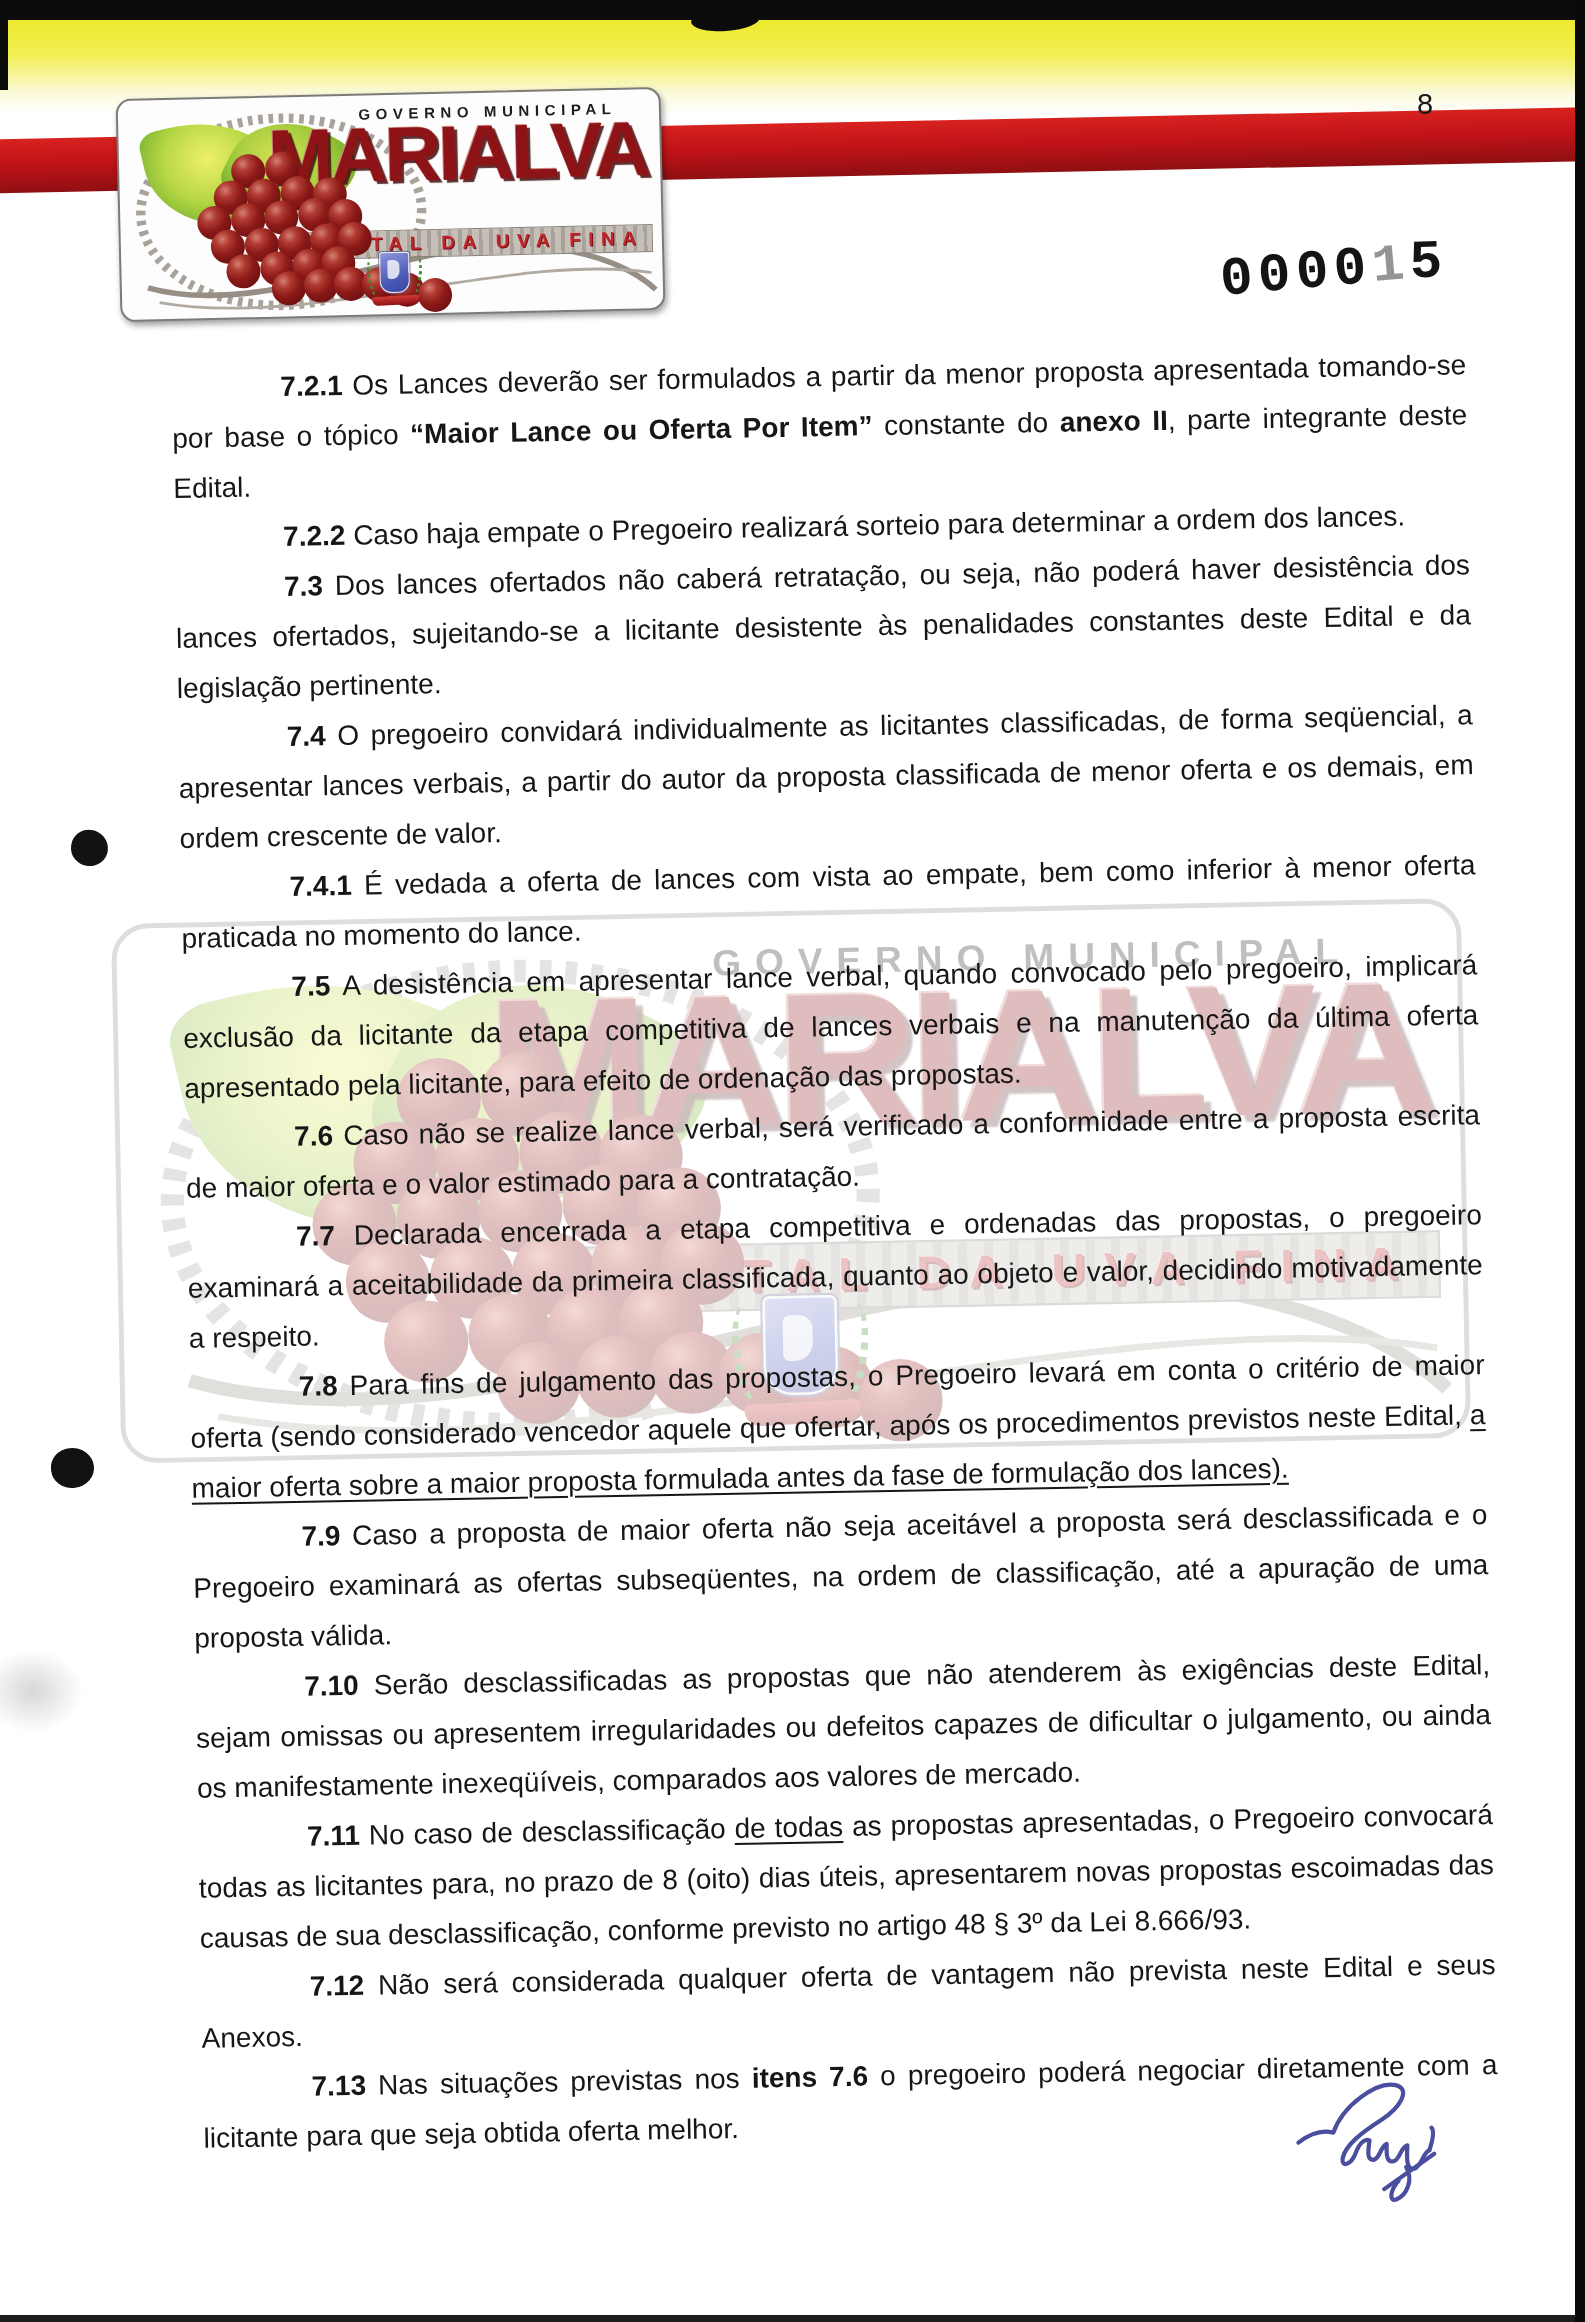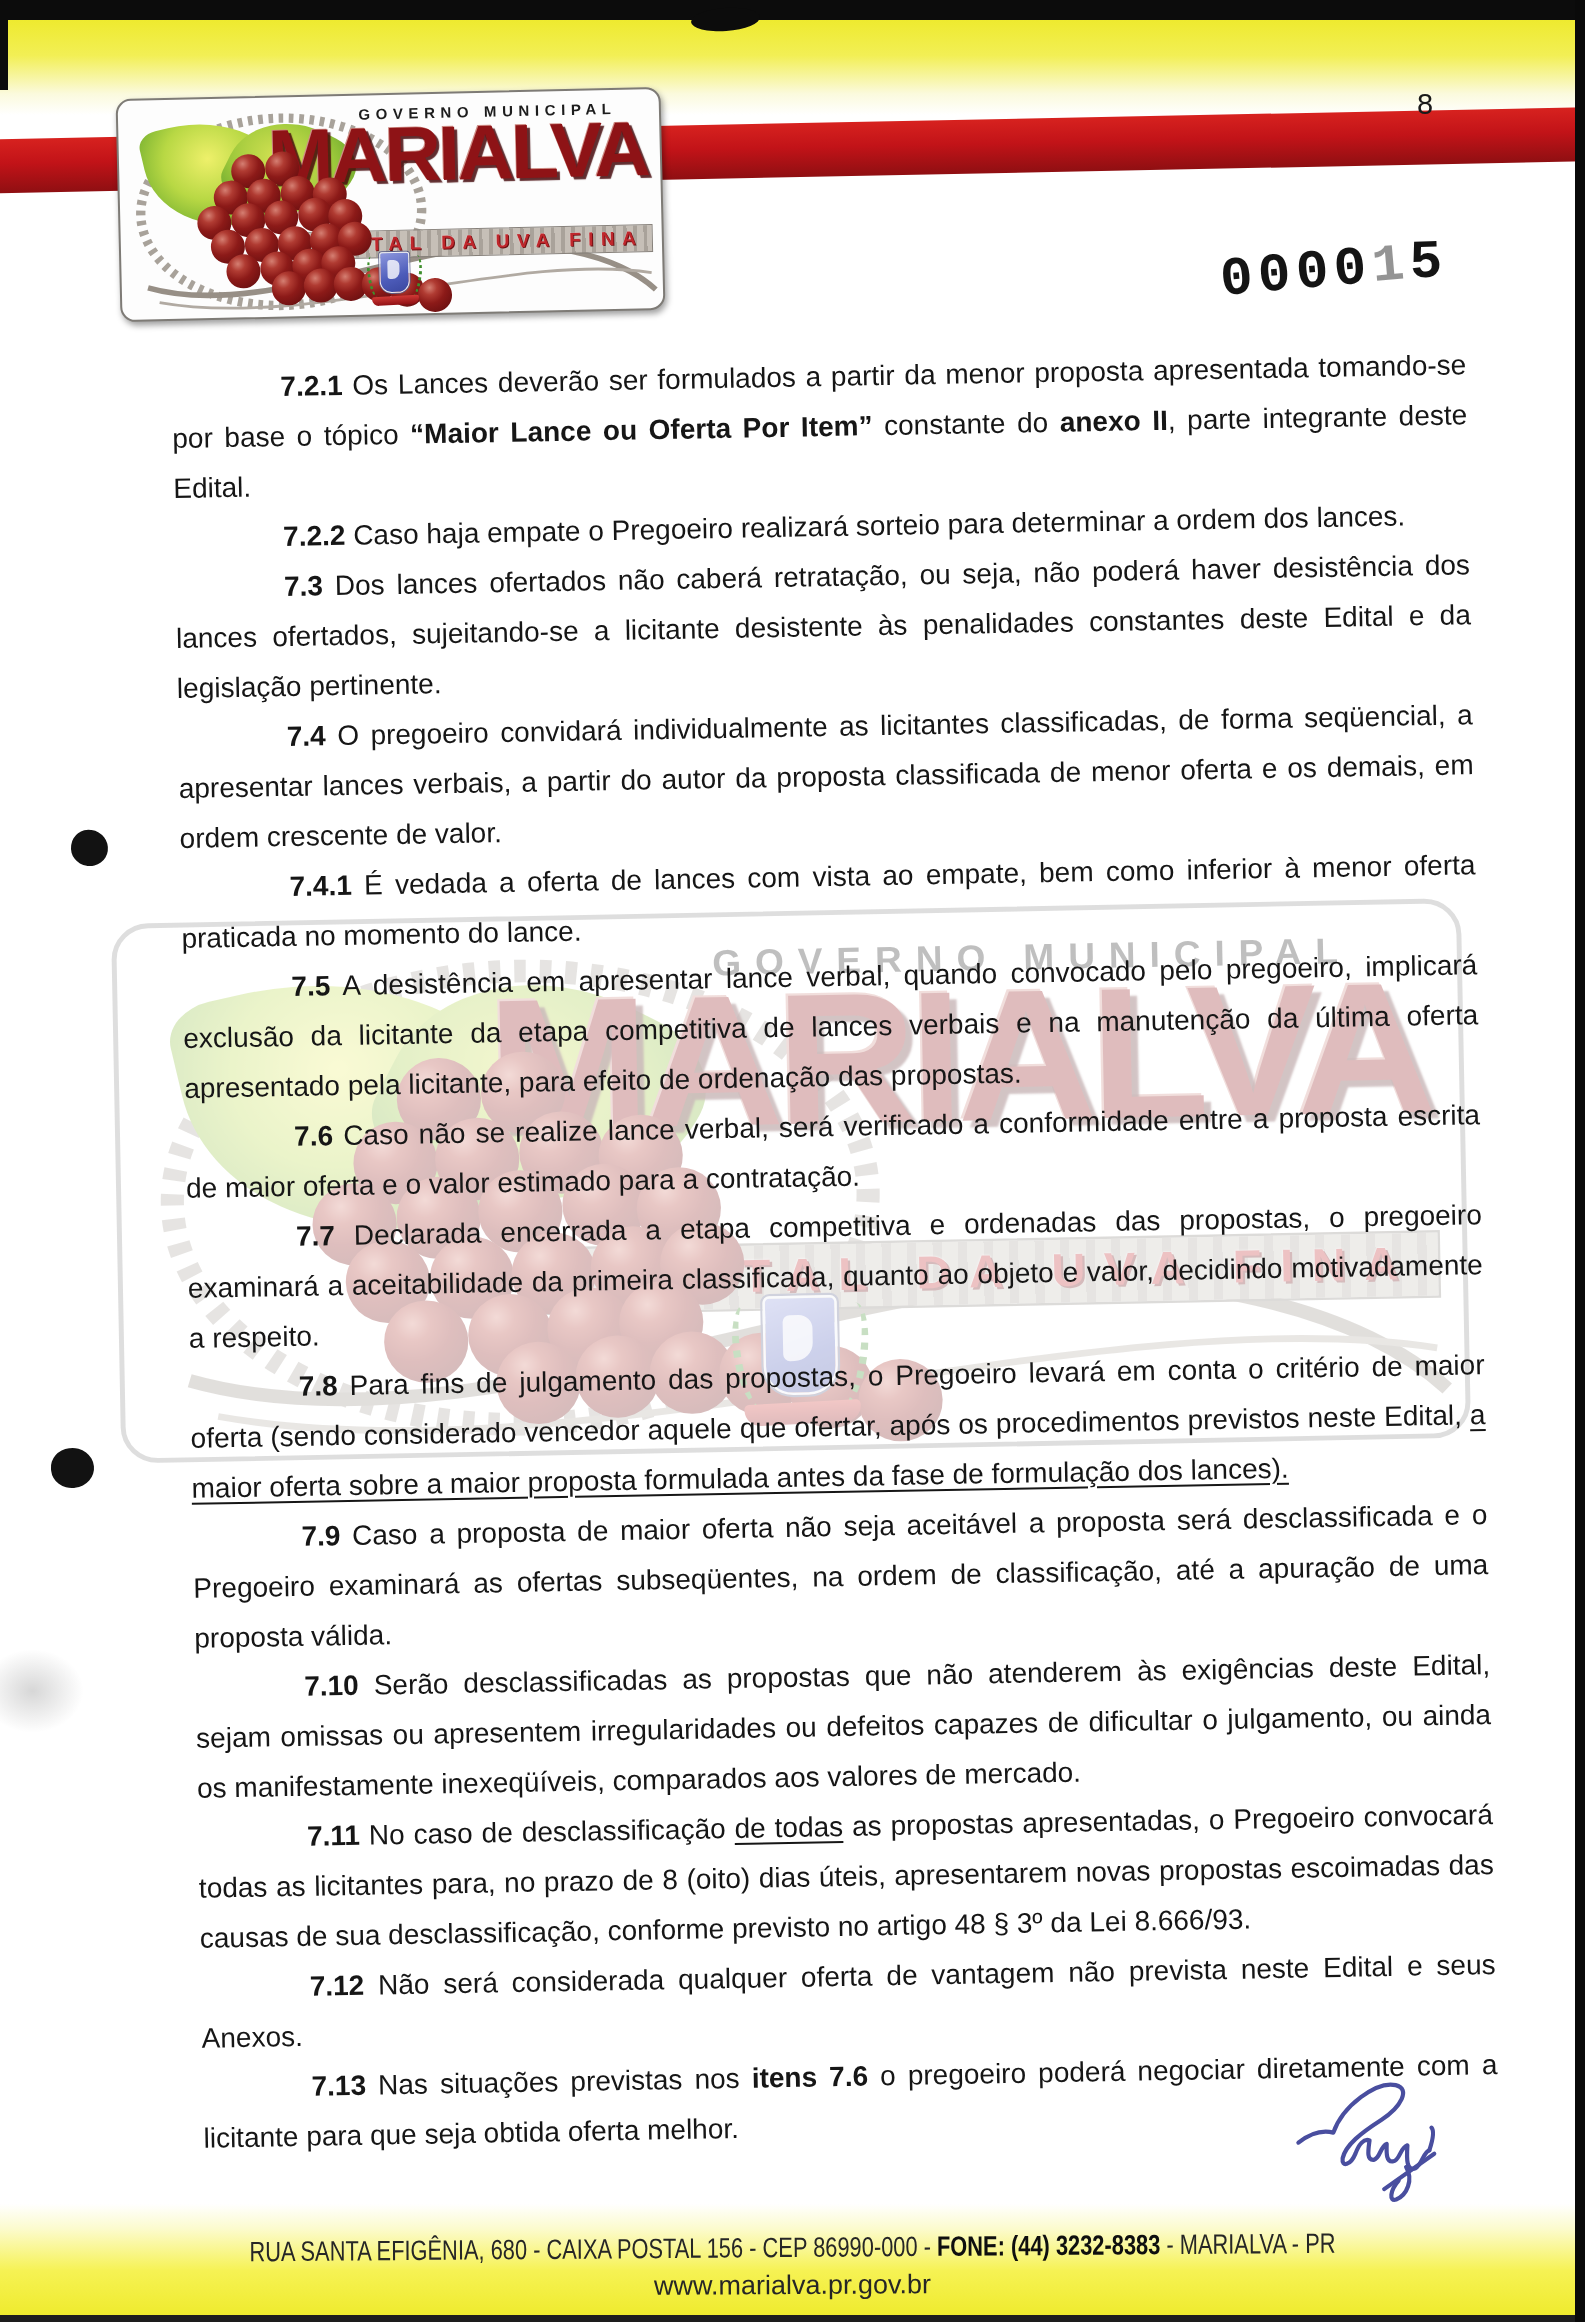--- a/index.html
+++ b/index.html
@@ -234,23 +234,17 @@
 
   <svg class="signature" width="150" height="131" viewBox="0 0 160 140">
     <g fill="none" stroke="#3a3f97" stroke-width="4.5" stroke-linecap="round" stroke-linejoin="round" opacity="0.92">
       <path d="M8,64 C20,56 34,52 46,56 C58,28 96,4 116,10 C132,15 120,34 98,46 C76,58 58,70 54,84 C52,94 62,92 68,80 C72,71 78,64 84,67 C82,77 79,88 87,88 C94,87 95,74 102,72 C101,82 100,92 108,91 C115,90 116,77 124,75 C122,90 121,103 131,100 C138,97 140,84 147,82"></path>
       <path d="M147,82 C152,70 154,62 151,58"></path>
       <path d="M121,98 C128,112 120,128 108,132 C100,134 102,122 112,112"></path>
       <path d="M96,120 L152,86"></path>
     </g>
   </svg>
 
-  <div class="footer-band">
-    <div class="footer-line1">
-      <span>RUA SANTA EFIGÊNIA, 680 - CAIXA POSTAL 156 - CEP 86990-000 - </span><span class="seg-b">FONE: (44) 3232-8383</span><span> - MARIALVA - PR</span>
-    </div>
-    <div class="footer-line2">www.marialva.pr.gov.br</div>
-  </div>
 
   <div class="right-black-bar"></div>
   <div class="bottom-black"></div>
 </div>
 
 
 </body></html>

